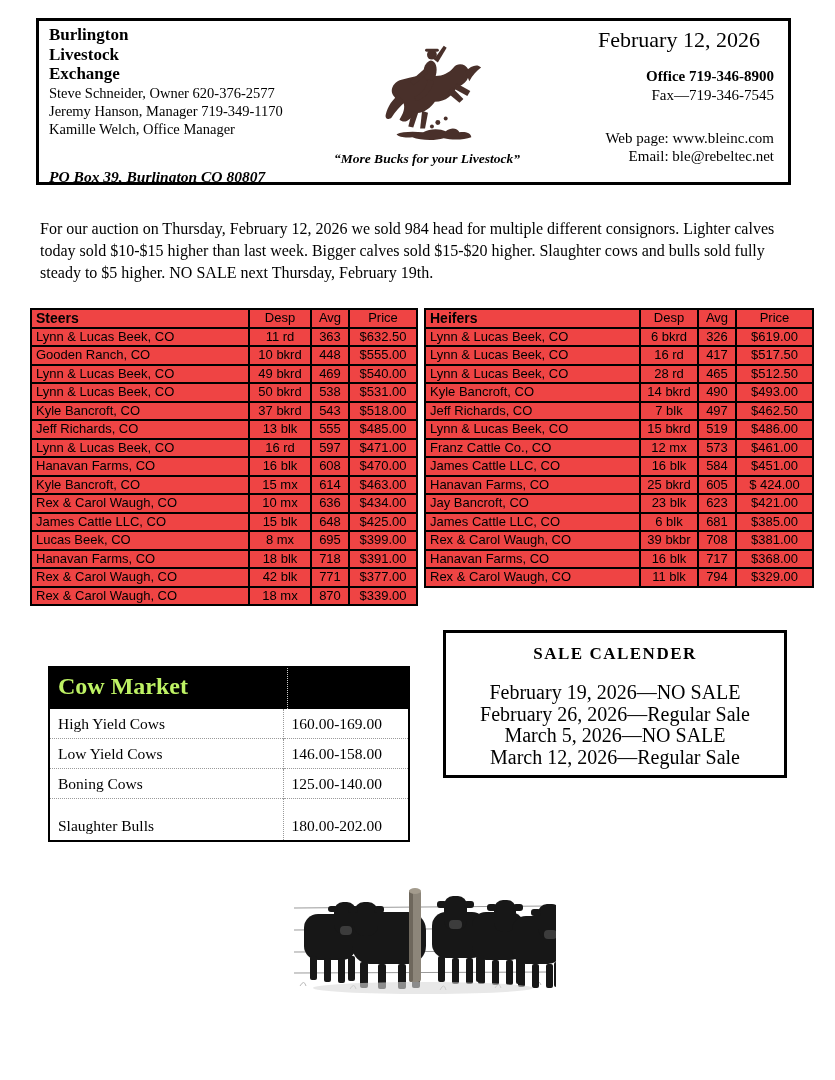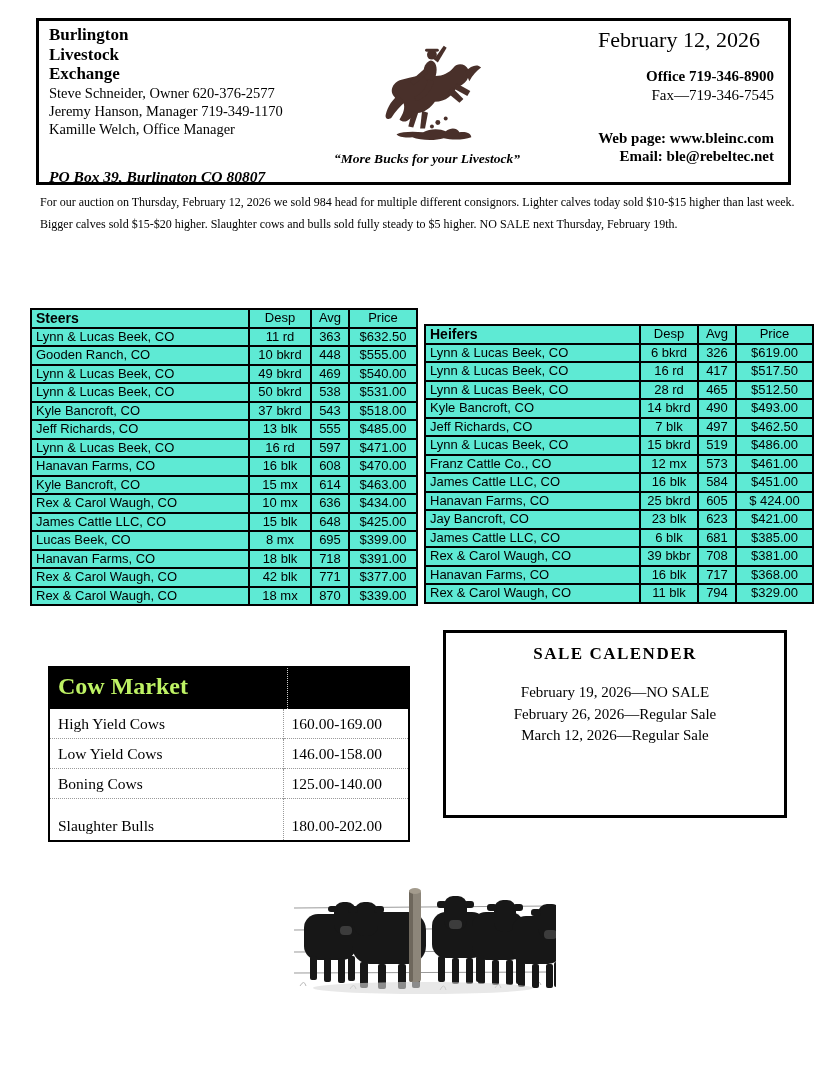--- a/index.html
+++ b/index.html
@@ -8,51 +8,51 @@
   .page { position:relative; width:835px; height:1080px; background:#fff; overflow:hidden; }
 
   
   .letterhead { position:absolute; left:36px; top:18px; width:755px; height:167px; border:3px solid #000; background:#fff;padding-left:40px; }
   .company-name { position:absolute; left:10px; top:4px; font-weight:bold; font-size:17px; line-height:19.5px; }
   .contacts { position:absolute; left:10px; top:63px; font-size:14.5px; line-height:18px; }
   .address { position:absolute; left:10px; top:123px; font-weight:bold; font-style:italic; font-size:15.5px;margin-top:24px; }
   .date { position:absolute; left:540px; top:6px; width:200px; text-align:center; font-size:22px; }
   .phone-block { position:absolute; right:14px; top:46px; text-align:right; font-size:15px; line-height:19px; }
   .office-line { font-weight:bold; }
-  .web-block { position:absolute; right:14px; top:108px; text-align:right; font-size:15px; line-height:18px;font-weight:bold; }
+  .web-block { position:absolute; right:14px; top:108px; text-align:right; font-size:15px; line-height:18px; }
   .logo { position:absolute; left:330px; top:16px; width:118px; height:112px; }
   .slogan { position:absolute; left:295px; top:130px; width:230px; text-align:left; font-weight:bold; font-style:italic; font-size:13.5px; }
 
   
-  .summary { position:absolute; left:40px; top:191px; width:762px; font-size:12px; line-height:22px; }
-
-  
-  .sale-table { position:absolute; border-collapse:collapse; font-family:"Liberation Sans", sans-serif; font-size:13px; table-layout:fixed; background:#5eead4; }
+  .summary { position:absolute; left:40px; top:218px; width:762px; font-size:16px; line-height:22px; }
+
+  
+  .sale-table { position:absolute; border-collapse:collapse; font-family:"Liberation Sans", sans-serif; font-size:13px; table-layout:fixed; background:#ef4444; }
   .sale-table.steers { left:30px; top:308px; width:386px; }
-  .sale-table.heifers { left:424px; top:324px; width:388px; }
+  .sale-table.heifers { left:424px; top:308px; width:388px; }
   .sale-table th, .sale-table td { border:2px solid #000; padding:0 4px; height:18.5px; line-height:16px; overflow:hidden; white-space:nowrap; }
   .sale-table th { font-weight:normal; text-align:center; font-size:13px; }
   .sale-table th.tbl-title { text-align:left; font-weight:bold; font-size:14px; }
   .sale-table td.col-consignor { text-align:left; }
   .sale-table td.col-desp, .sale-table td.col-avg, .sale-table td.col-price { text-align:center; }
 
   
   .cow-market { position:absolute; left:48px; top:666px; width:362px; border:2px solid #000; background:#fff; }
   .cow-market-header { position:relative; background:#000; color:#bef264; height:41px; font-weight:bold; font-size:24px; padding:5px 8px 0 8px; }
   .cm-divider { position:absolute; left:237px; top:0; bottom:0; width:0; border-left:1px dotted #cfcfcf; }
   .cow-market table { width:100%; border-collapse:collapse; font-size:15.5px; }
   .cow-market td { padding:6px 8px 5px 8px; border-top:1px dotted #9a9a9a; }
   .cow-market tr:first-child td { border-top:none; }
   .cow-market td.col-range { border-left:1px dotted #9a9a9a; width:125px; }
   .cow-market tr:last-child td { padding-top:18px; }
 
   
-  .sale-calendar { position:absolute; left:443px; top:630px; width:344px; height:188px; border:3px solid #000; text-align:center; background:#fff; }
+  .sale-calendar { position:absolute; left:443px; top:630px; width:344px; height:148px; border:3px solid #000; text-align:center; background:#fff; }
   .sale-calendar .cal-title { margin-top:11px; font-weight:bold; font-size:17px; letter-spacing:1.5px; }
-  .sale-calendar .cal-entries { margin-top:18px; font-size:15px; line-height:21.5px; }
+  .sale-calendar .cal-entries { margin-top:18px; font-size:20px; line-height:21.5px; }
 
   
   .cattle-art { position:absolute; left:290px; top:872px; width:266px; height:132px; }
 </style>
 </head>
 <body>
 
 <div class="page">
 
   <div class="letterhead">
@@ -354,20 +354,21 @@
           </tr>
         </tbody>
     </table>
   </div>
 
   <div class="sale-calendar">
     <div class="cal-title">SALE CALENDER</div>
     <div class="cal-entries">
         <div>February 19, 2026—NO SALE</div>
         <div>February 26, 2026—Regular Sale</div>
+        <div>March 5, 2026—NO SALE</div>
         <div>March 12, 2026—Regular Sale</div>
       </div>
   </div>
 
   <svg class="cattle-art" viewBox="0 0 266 132" aria-hidden="true">
 
     <g stroke="#9a9a9a" stroke-width="1">
       <line x1="4" y1="36" x2="262" y2="34"></line>
       <line x1="4" y1="58" x2="262" y2="56"></line>
       <line x1="4" y1="80" x2="262" y2="79"></line>

